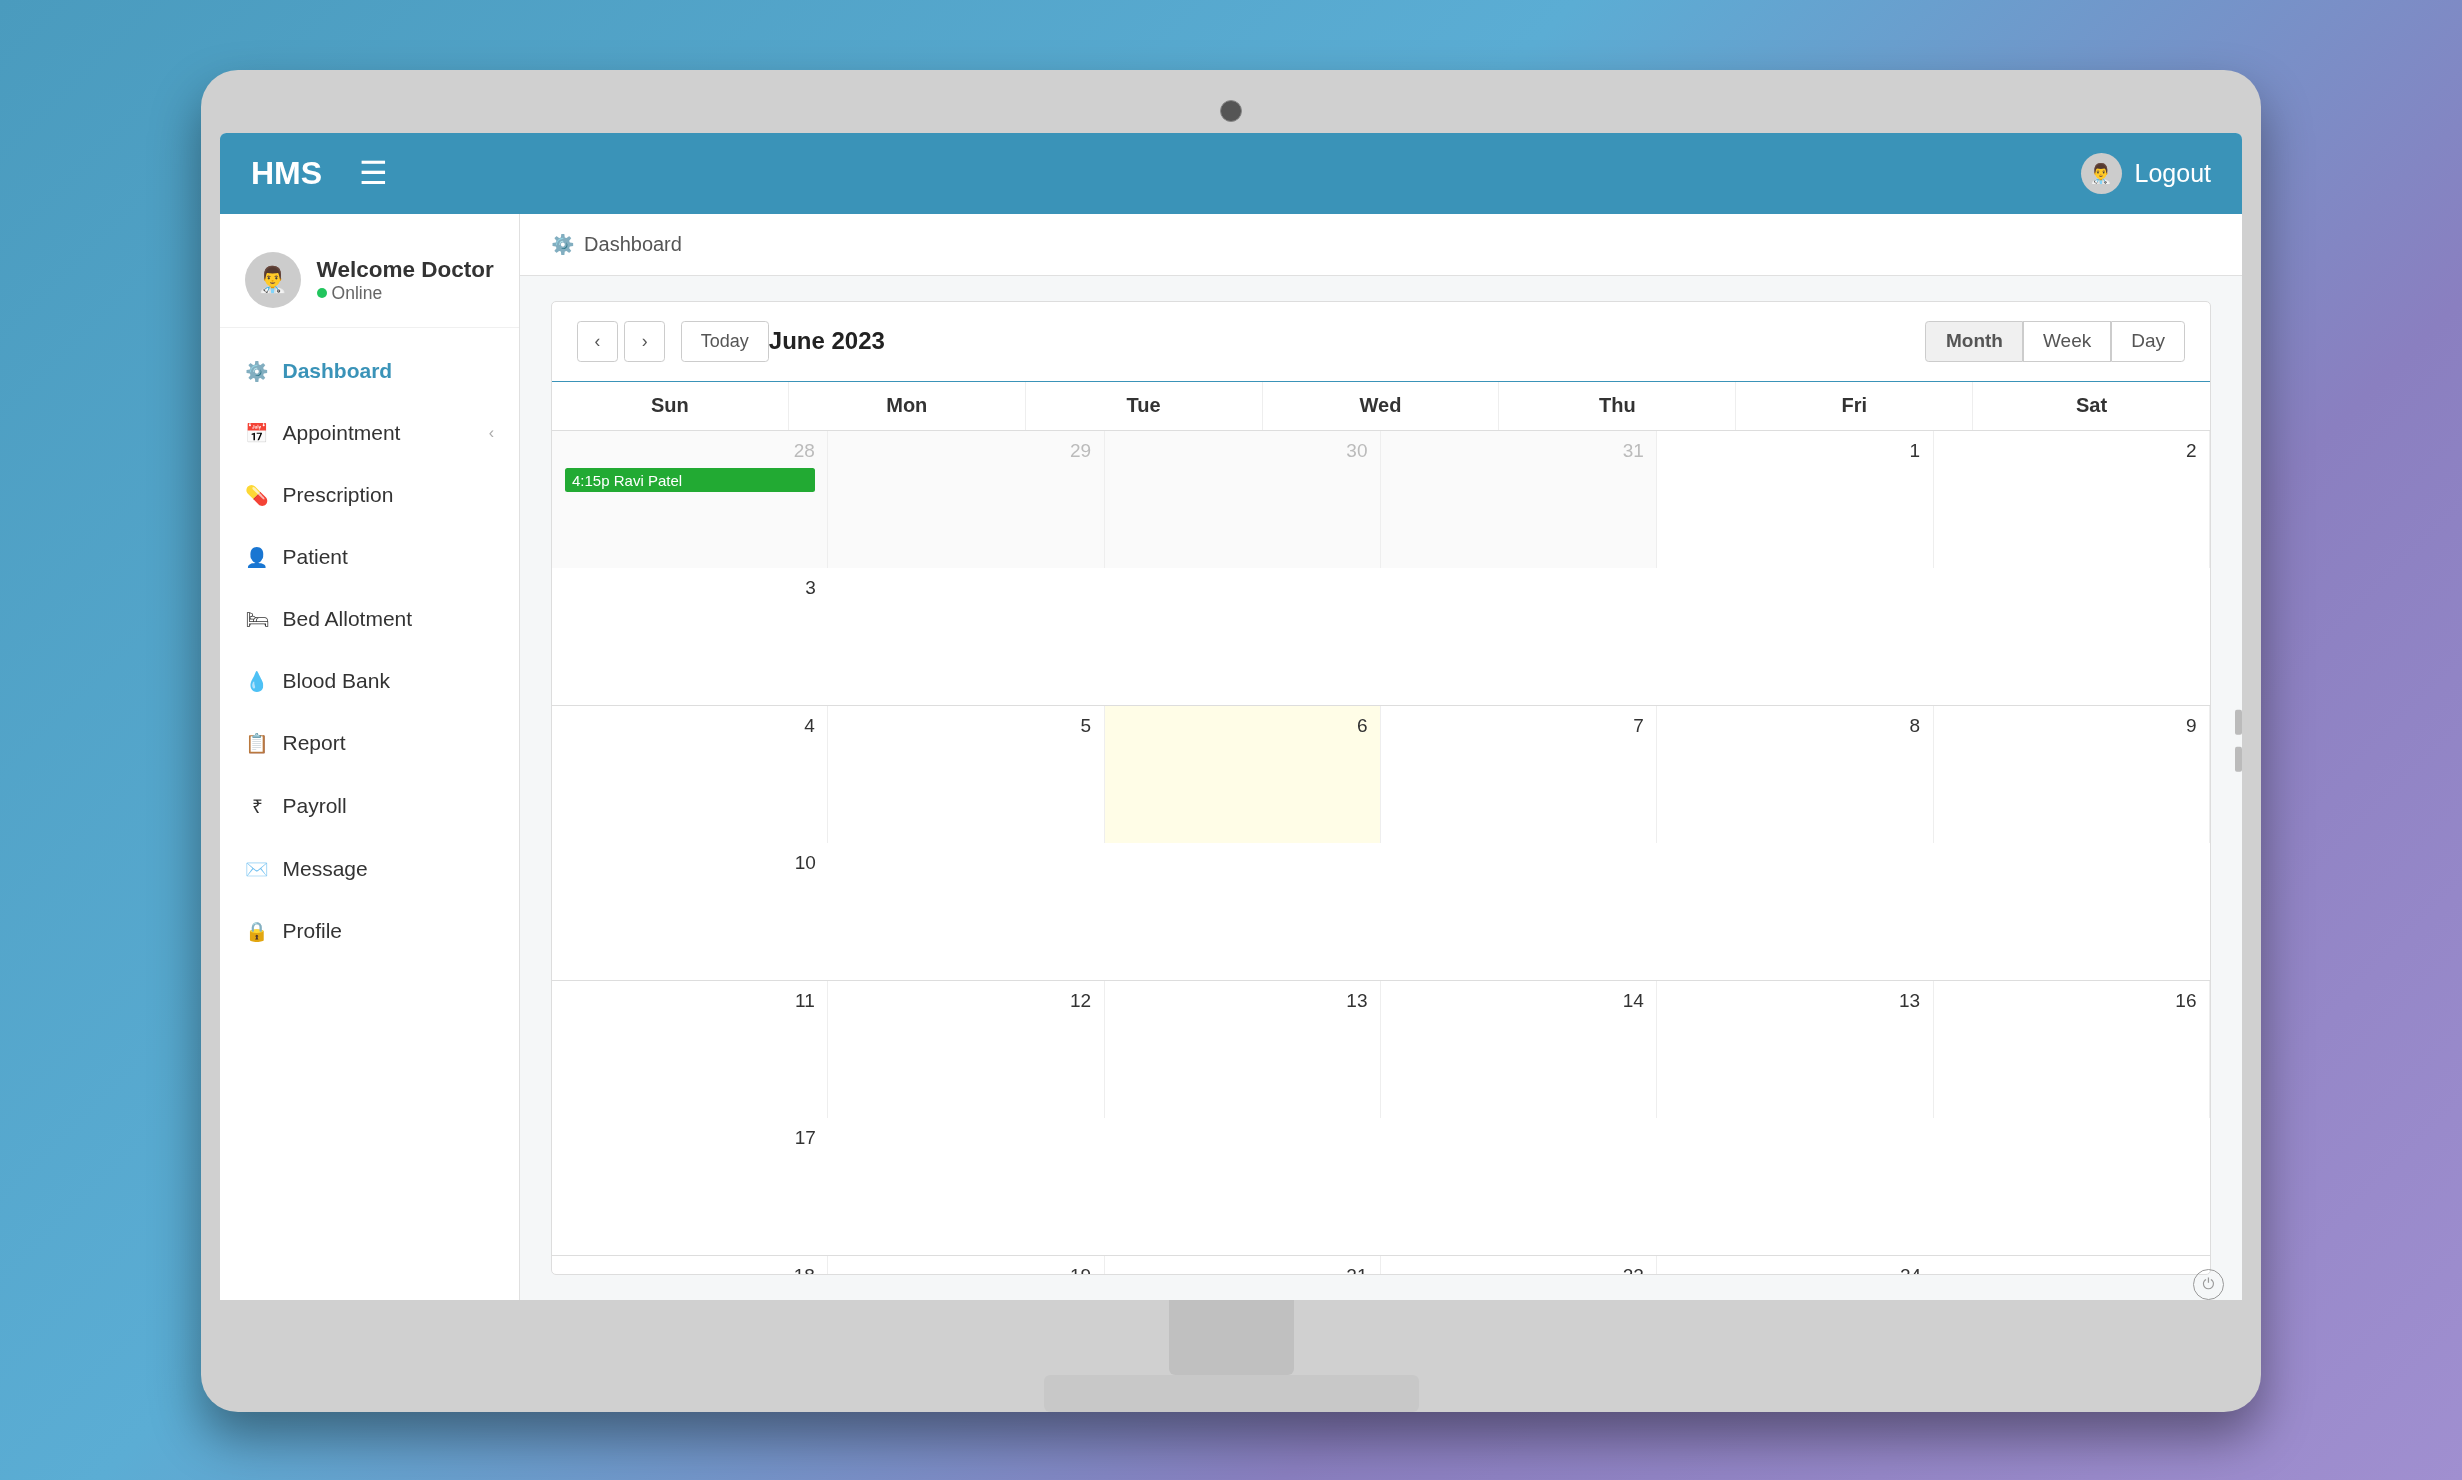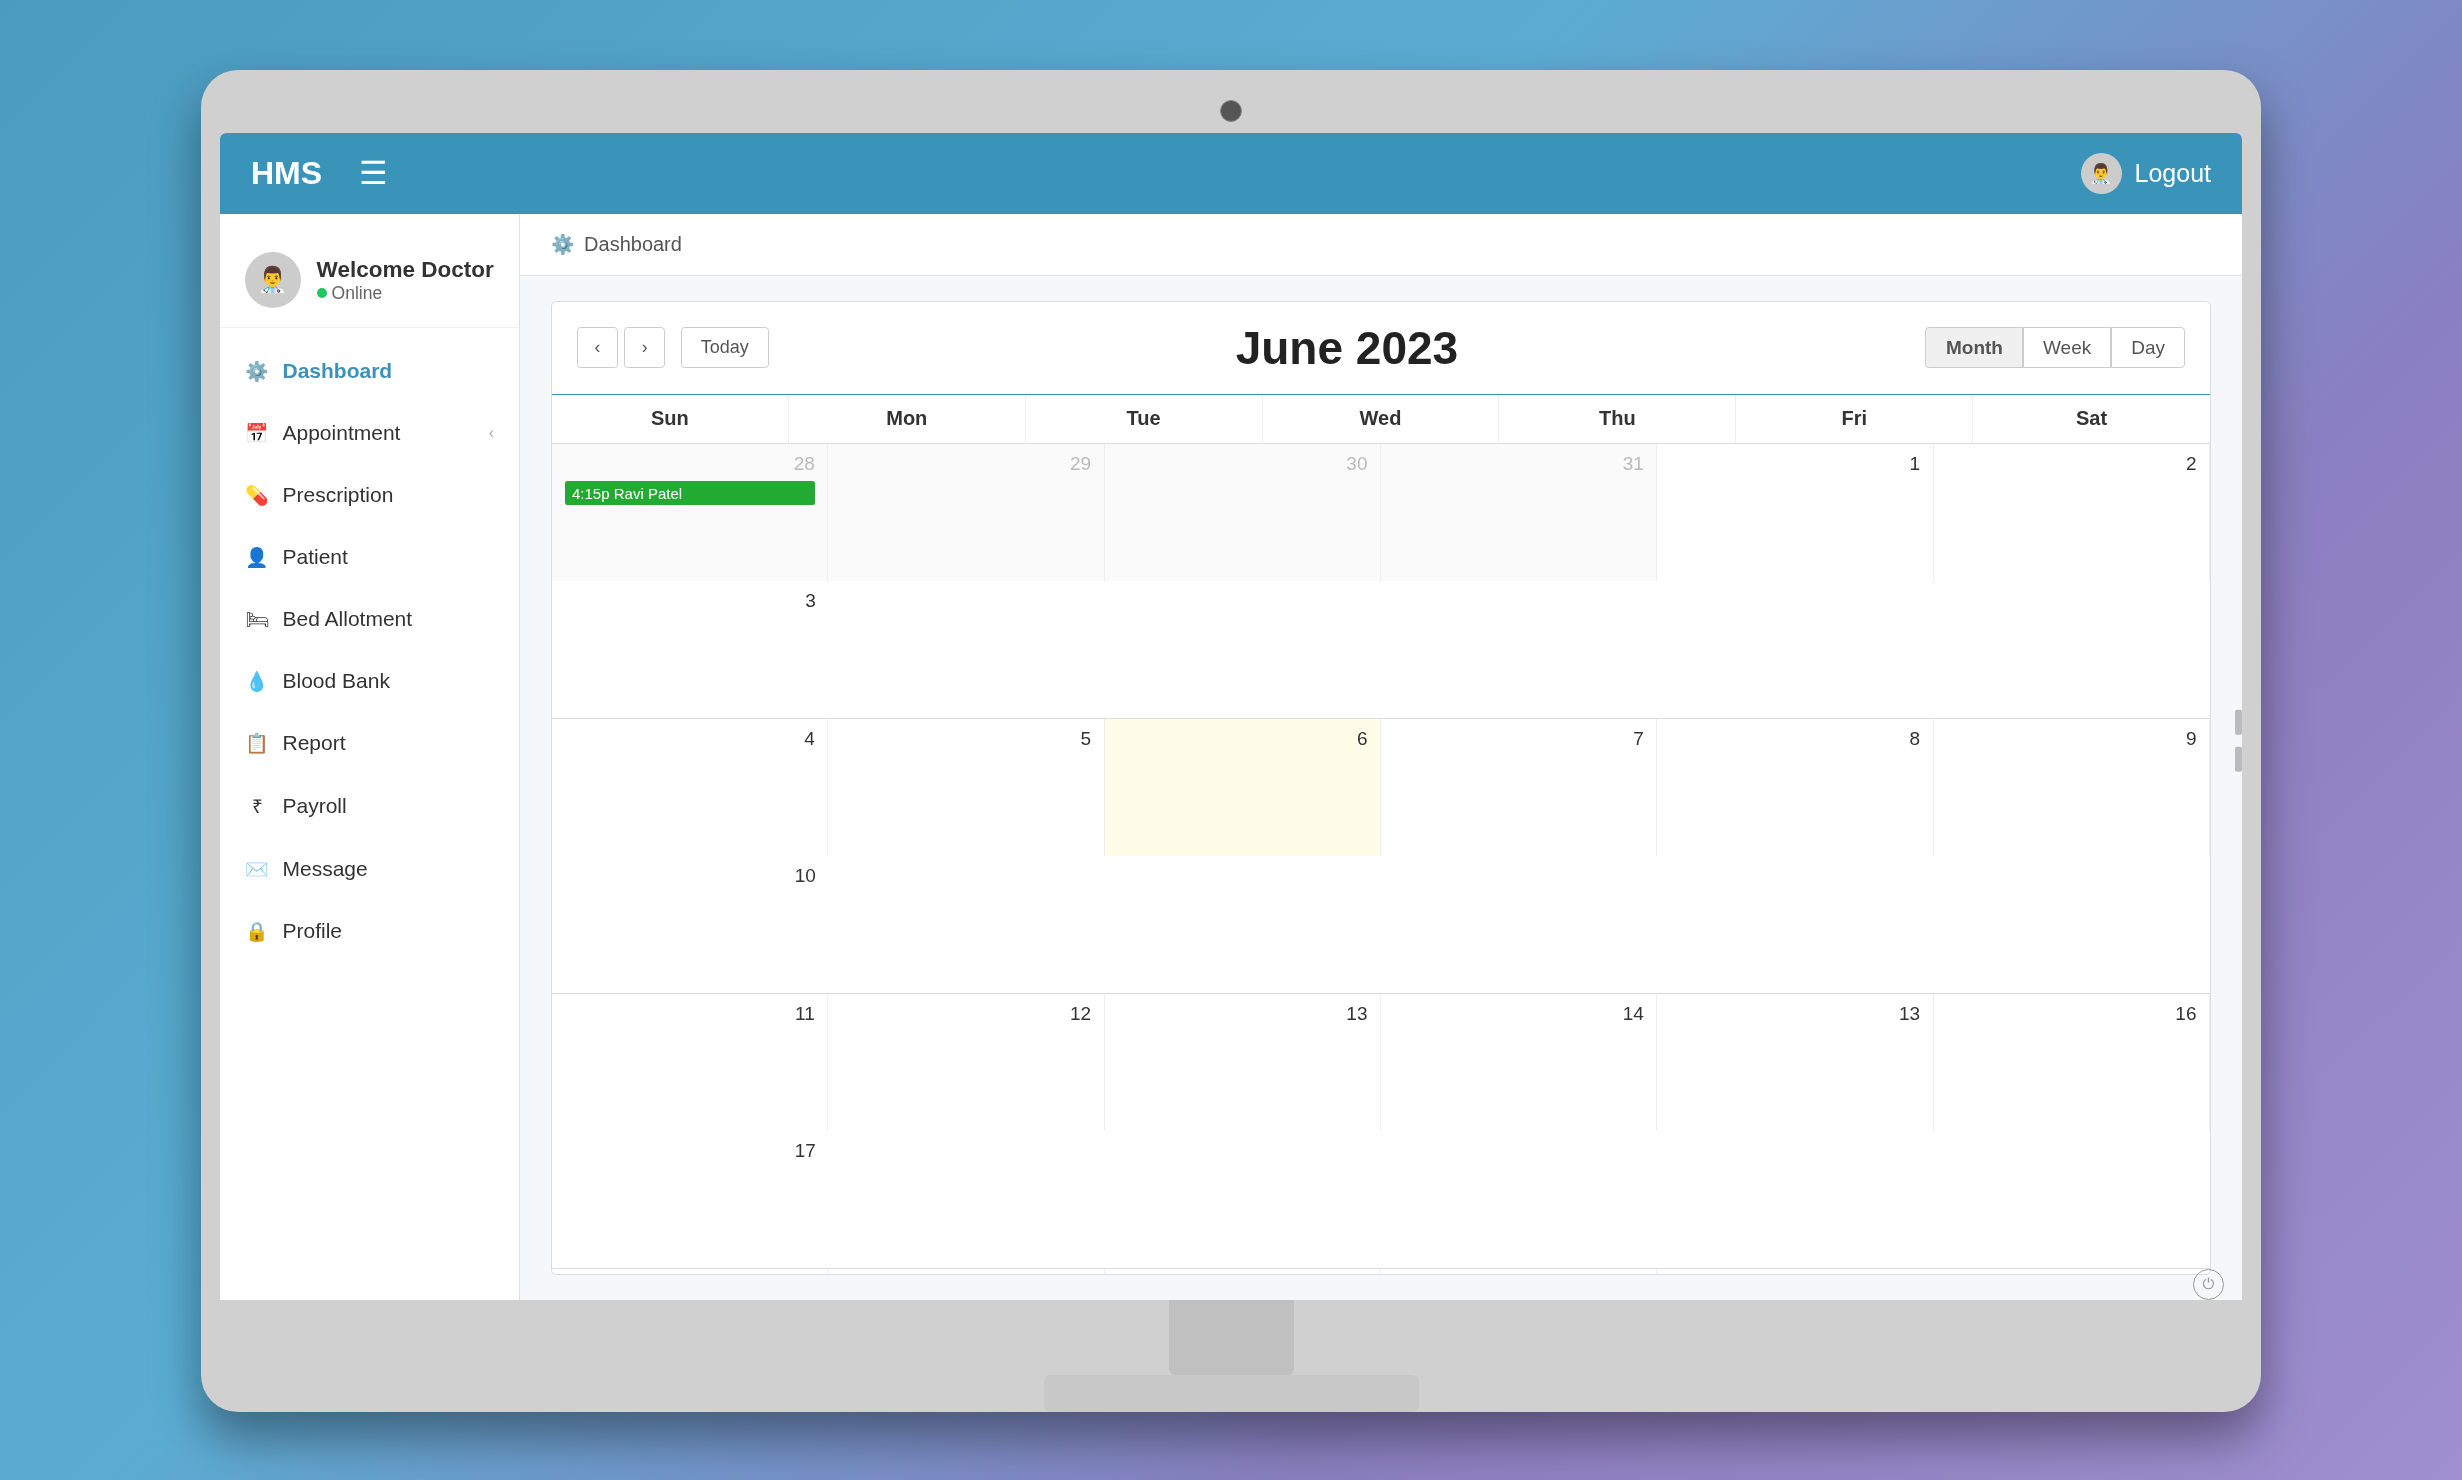--- a/index.html
+++ b/index.html
@@ -271,22 +271,21 @@
       background: white;
       border-radius: 3.7px;
       cursor: pointer;
       font-size: 18px;
       color: #555;
       margin-left: 9.4px;
     }
 
     .cal-title {
       flex: 1;
-      text-align: center;
-      font-size: 46px;
+      font-size: 24px;
       font-weight: bold;
       color: #222;
     }
 
     .cal-view-btns {
       display: flex;
     }
 
     .cal-view-btn {
       height: 41px;

